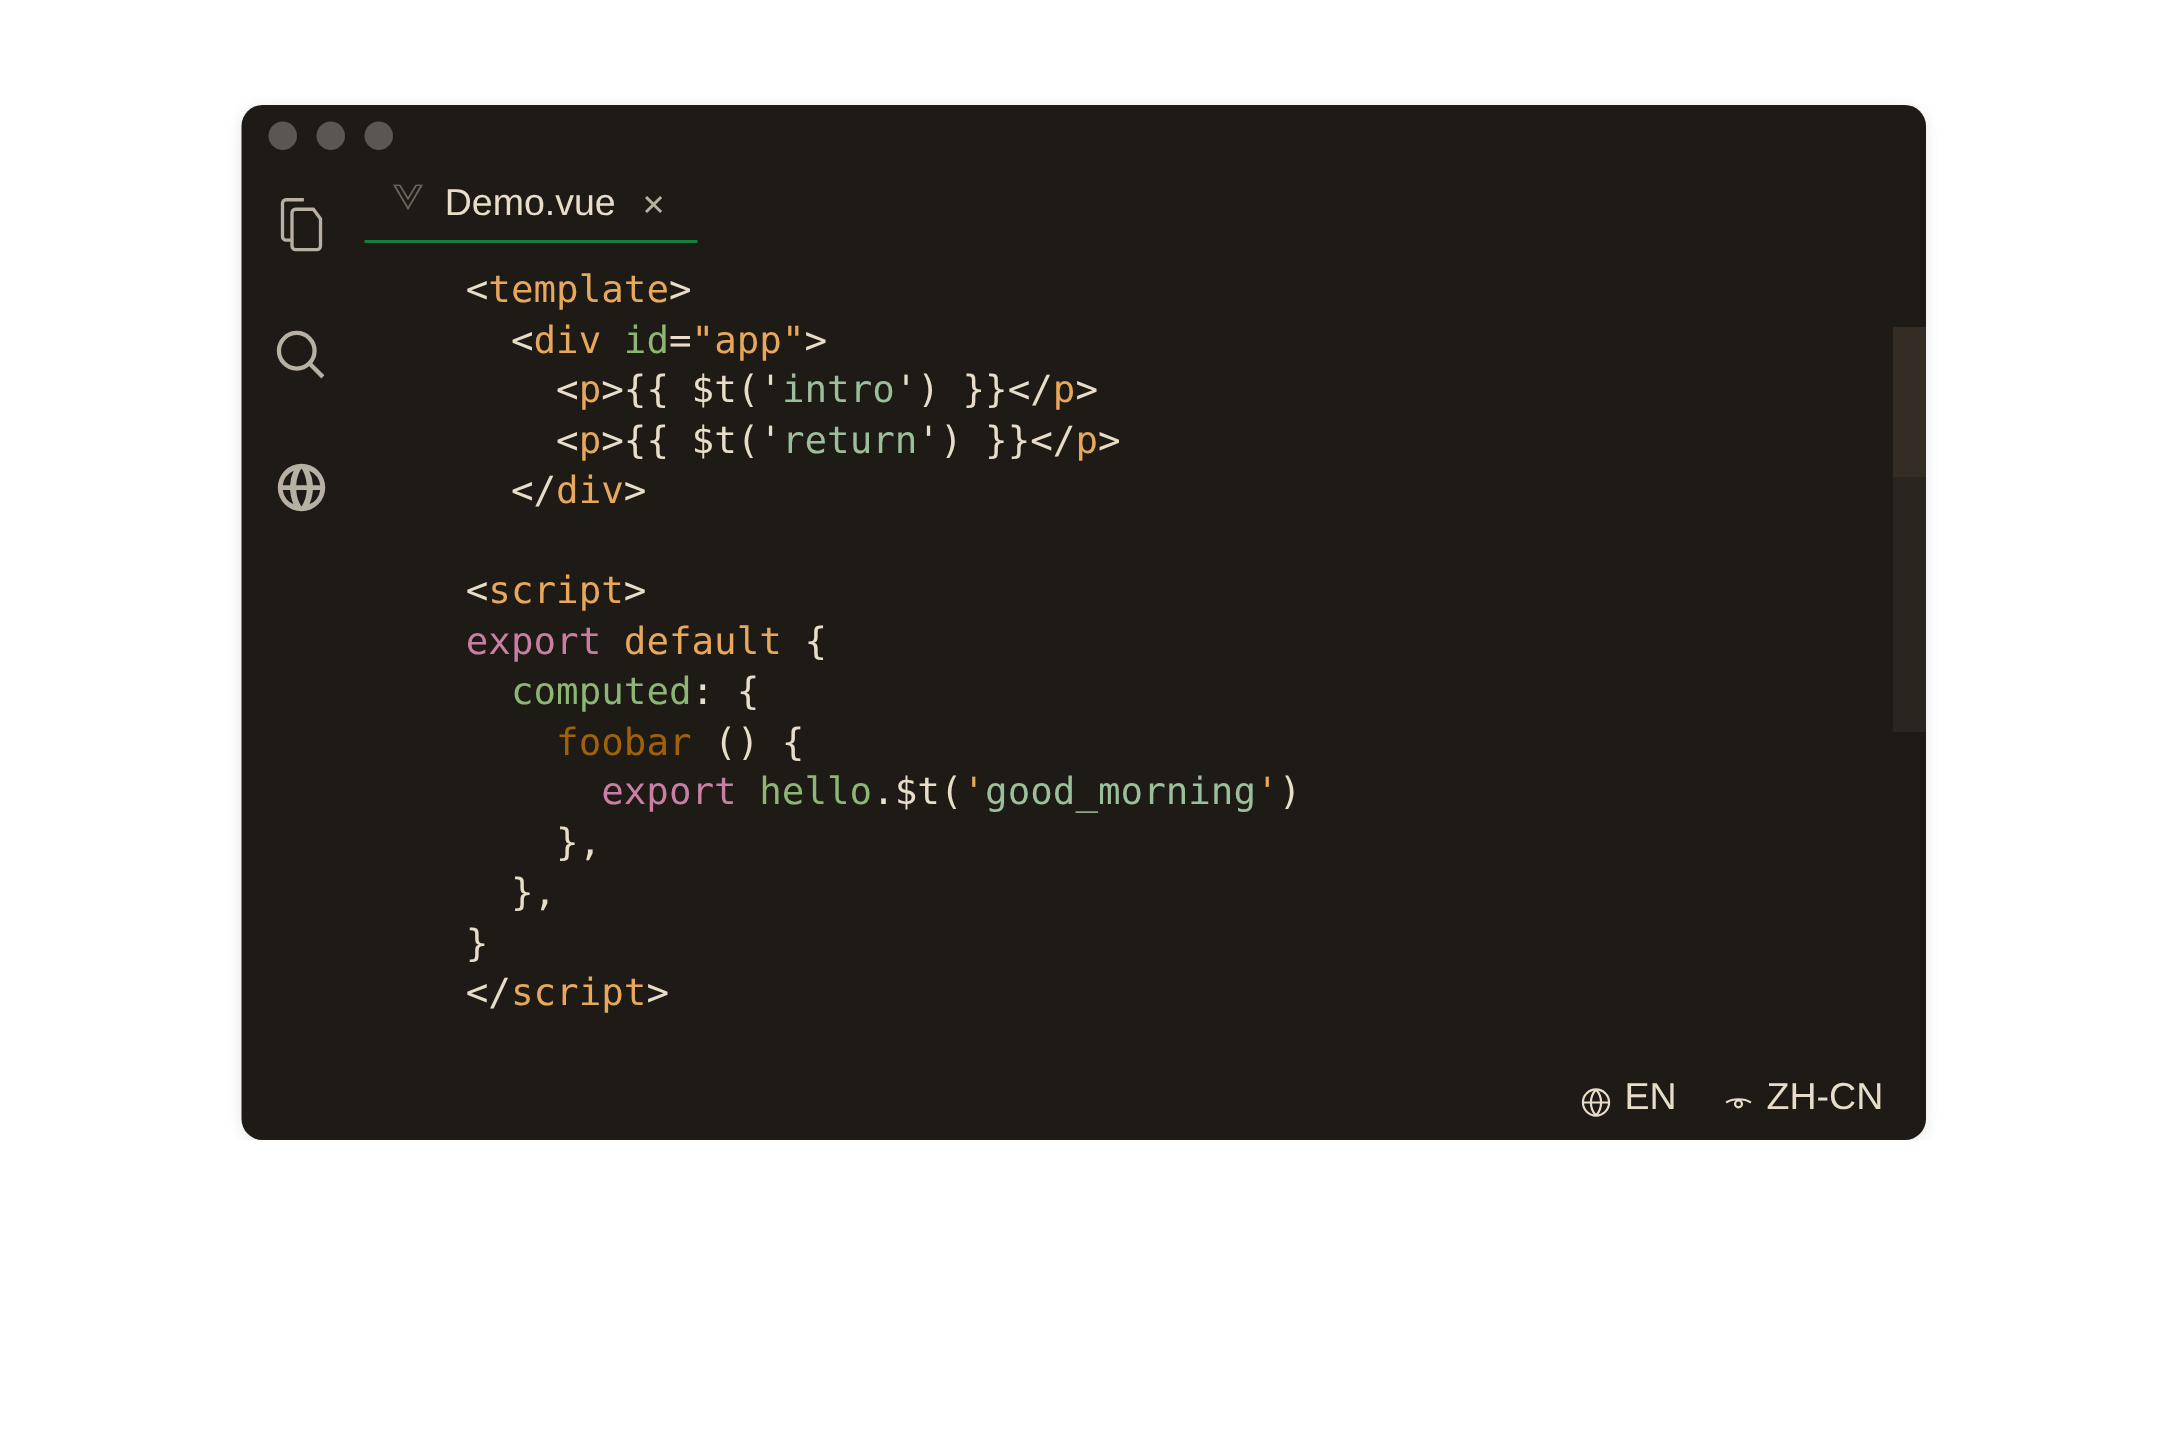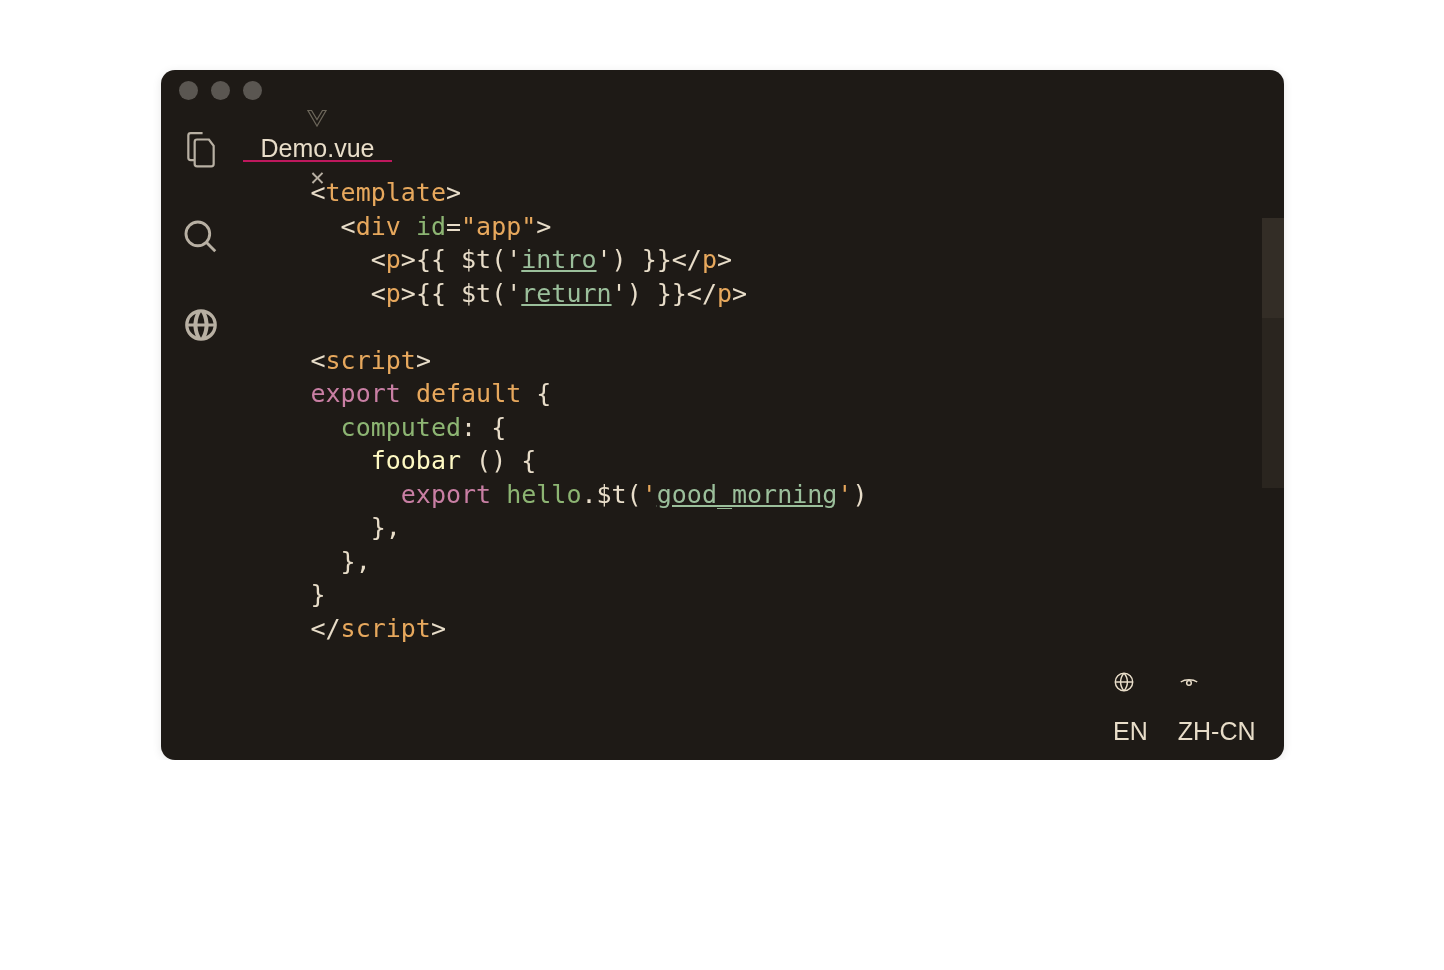--- a/index.html
+++ b/index.html
@@ -63,25 +63,25 @@
     }
     .tabs {
       display: flex;
       align-items: center;
       height: 52px;
       padding-left: 2px;
     }
     .tab {
       display: flex;
       align-items: center;
+      gap: 14px;
       padding: 0 18px;
       height: 100%;
-      border-bottom: 2px solid #be185d;
-      cursor: pointer;
-      flex-direction: column;
+      border-bottom: 2px solid #15803d;
+      cursor: pointer;
     }
     .vue-icon {
       color: #6b6559;
     }
     .tab-label {
       color: #e8ddc9;
       font-size: 25px;
       font-family: -apple-system, BlinkMacSystemFont, 'Segoe UI', sans-serif;
     }
     .tab-close {
@@ -96,47 +96,46 @@
       font-size: 25px;
       line-height: 1.34;
       overflow: hidden;
     }
     .code-line { white-space: pre; }
     .tag-bracket { color: #e8ddc9; }
     .tag-name { color: #e7a85d; }
     .attr-name { color: #8db573; }
     .attr-value { color: #e7a85d; }
     .interp { color: #e8ddc9; }
-    .i18n-key { color: #9bbf9b; text-decoration: underline; }
+    .i18n-key { color: #9bbf9b; }
     .kw-export { color: #c97fa4; }
     .kw-default { color: #e7a85d; }
     .prop-computed { color: #8db573; }
-    .fn-name { color: #fef9c3; }
+    .fn-name { color: #a16207; }
     .kw-return { color: #c97fa4; }
     .kw-this { color: #8db573; }
     .method { color: #e8ddc9; }
     .string-quote { color: #e7a85d; }
     .punct { color: #e8ddc9; }
     .statusbar {
       position: absolute;
       bottom: 14px;
       right: 28px;
       display: flex;
       gap: 30px;
       align-items: center;
     }
     .status-item {
       display: flex;
-      align-items: flex-start;
-      gap: 24px;
+      align-items: flex-end;
+      gap: 8px;
       color: #e8ddc9;
       font-size: 25px;
       font-family: -apple-system, BlinkMacSystemFont, 'Segoe UI', sans-serif;
       cursor: pointer;
-      flex-direction: column;
     }
     .status-icon { display: flex; }
     .scrollbar {
       position: absolute;
       right: 0;
       top: 108px;
       width: 22px;
       height: 270px;
       background: #2a251f;
     }
@@ -187,20 +186,21 @@
           </span>
           <span class="tab-label">Demo.vue</span>
           <span class="tab-close">✕</span>
         </div>
       </div>
       <div class="editor">
 <div class="code-line"><span class="tag-bracket">&lt;</span><span class="tag-name">template</span><span class="tag-bracket">&gt;</span></div>
 <div class="code-line">  <span class="tag-bracket">&lt;</span><span class="tag-name">div</span> <span class="attr-name">id</span><span class="tag-bracket">=</span><span class="attr-value">"app"</span><span class="tag-bracket">&gt;</span></div>
 <div class="code-line">    <span class="tag-bracket">&lt;</span><span class="tag-name">p</span><span class="tag-bracket">&gt;</span><span class="interp">{{ $t('</span><span class="i18n-key">intro</span><span class="interp">') }}</span><span class="tag-bracket">&lt;/</span><span class="tag-name">p</span><span class="tag-bracket">&gt;</span></div>
 <div class="code-line">    <span class="tag-bracket">&lt;</span><span class="tag-name">p</span><span class="tag-bracket">&gt;</span><span class="interp">{{ $t('</span><span class="i18n-key">return</span><span class="interp">') }}</span><span class="tag-bracket">&lt;/</span><span class="tag-name">p</span><span class="tag-bracket">&gt;</span></div>
+<div class="code-line">  <span class="tag-bracket">&lt;/</span><span class="tag-name">div</span><span class="tag-bracket">&gt;</span></div>
 <div class="code-line"> </div>
 <div class="code-line"><span class="tag-bracket">&lt;</span><span class="tag-name">script</span><span class="tag-bracket">&gt;</span></div>
 <div class="code-line"><span class="kw-export">export</span> <span class="kw-default">default</span><span class="punct"> {</span></div>
 <div class="code-line">  <span class="prop-computed">computed</span><span class="punct">: {</span></div>
 <div class="code-line">    <span class="fn-name">foobar</span><span class="punct"> () {</span></div>
 <div class="code-line">      <span class="kw-return">export</span> <span class="kw-this">hello</span><span class="method">.$t(</span><span class="string-quote">'</span><span class="i18n-key">good_morning</span><span class="string-quote">'</span><span class="punct">)</span></div>
 <div class="code-line">    <span class="punct">},</span></div>
 <div class="code-line">  <span class="punct">},</span></div>
 <div class="code-line"><span class="punct">}</span></div>
 <div class="code-line"><span class="tag-bracket">&lt;/</span><span class="tag-name">script</span><span class="tag-bracket">&gt;</span></div>

